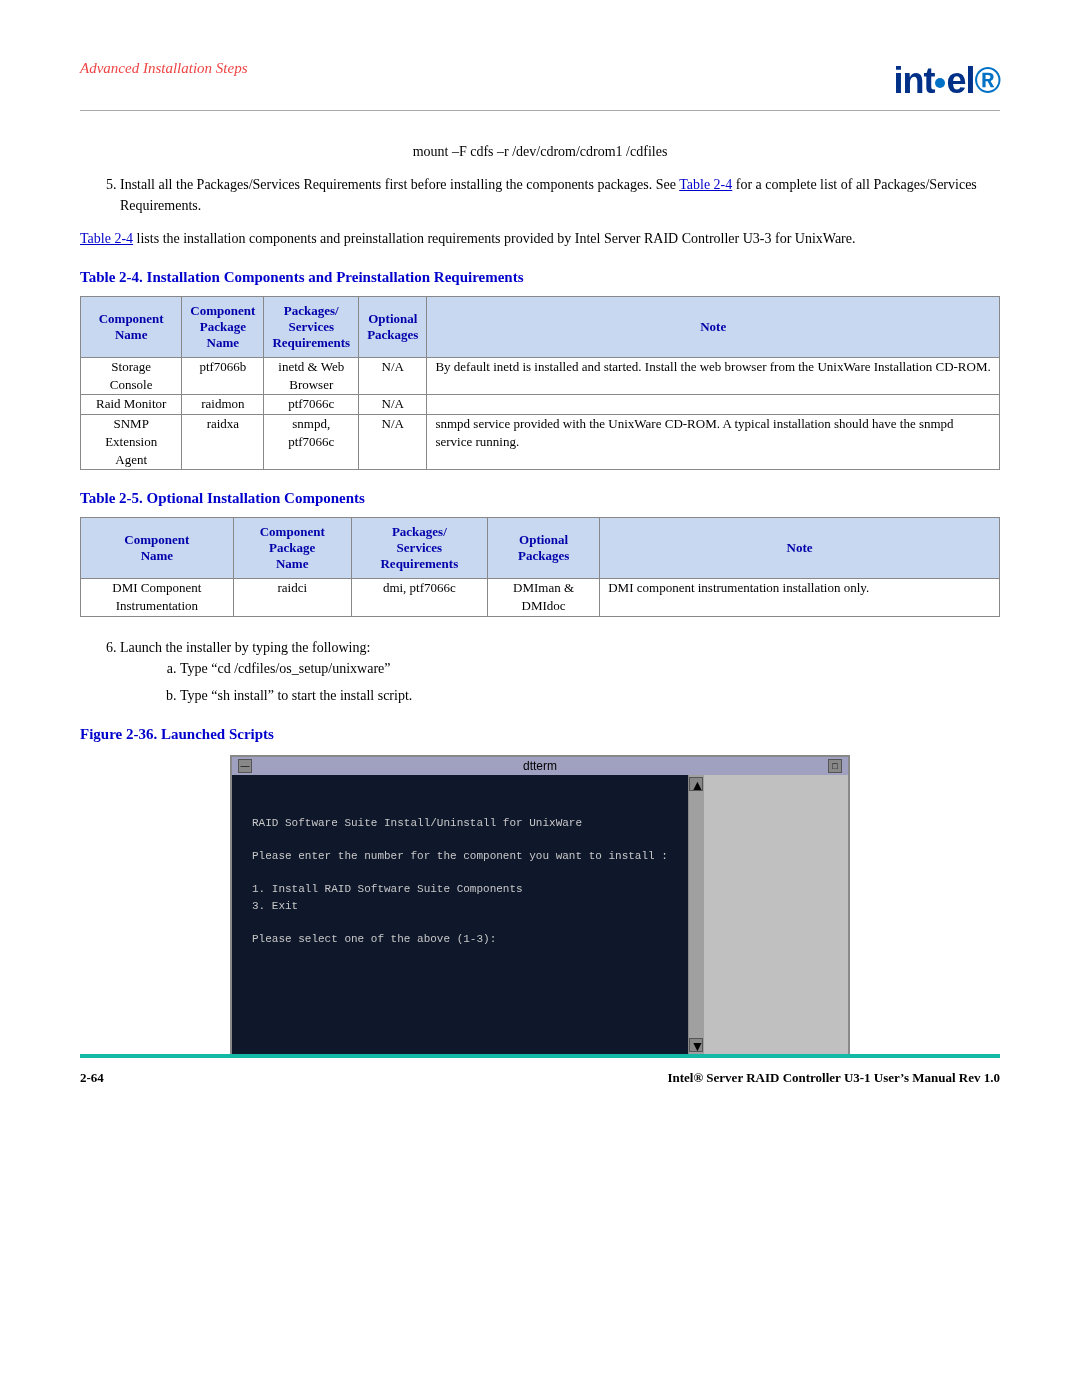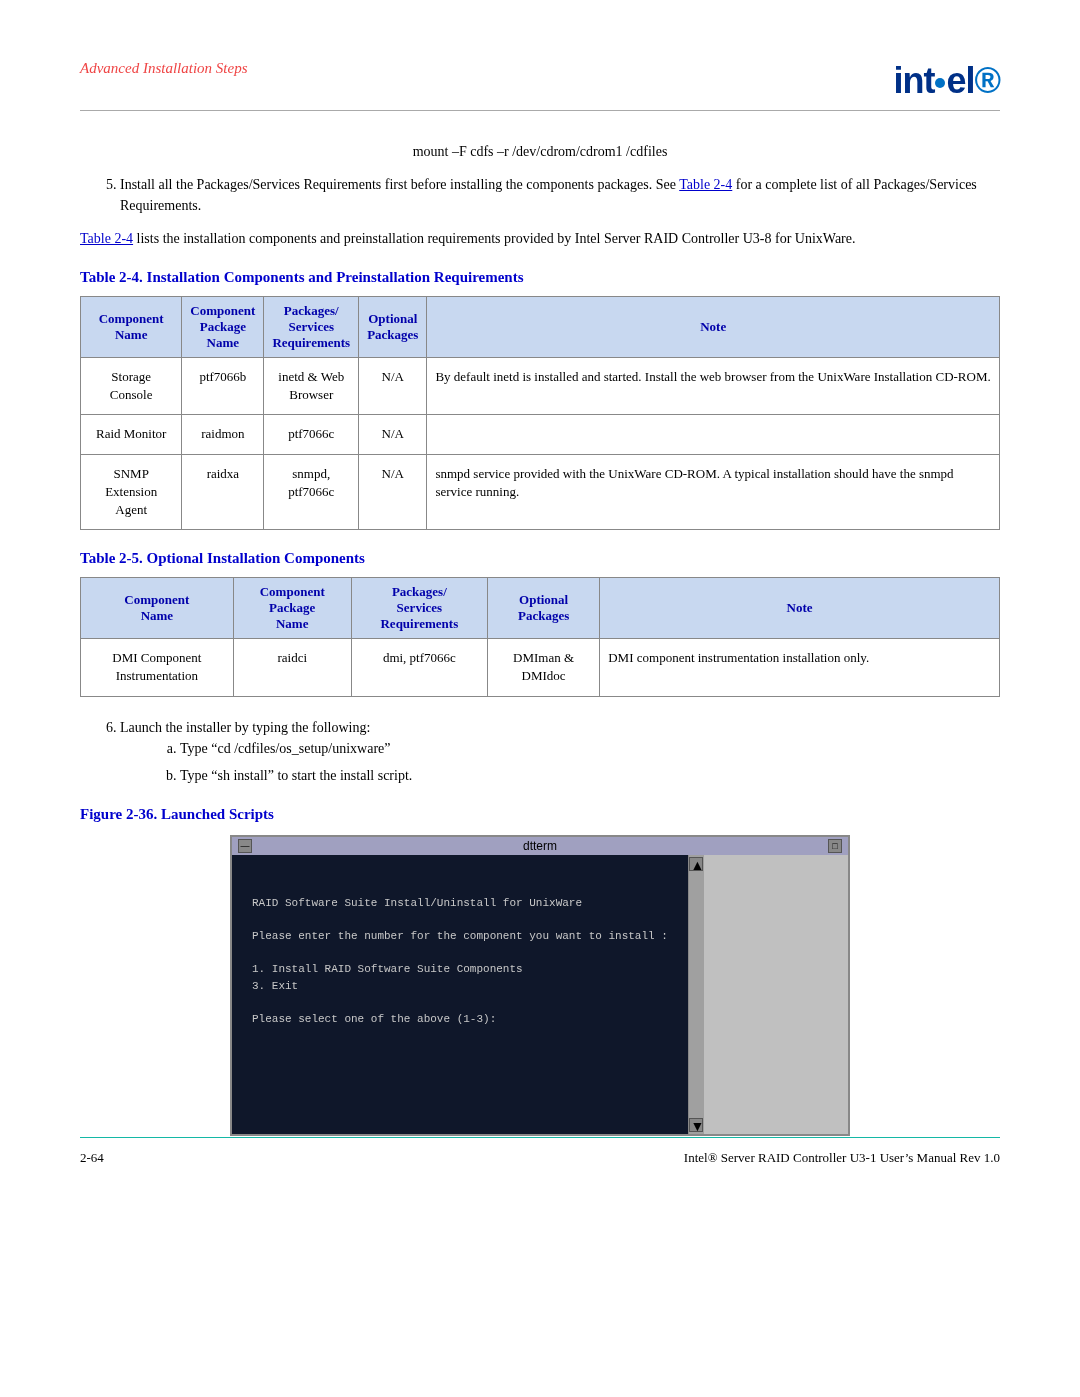--- a/index.html
+++ b/index.html
@@ -71,21 +71,21 @@
       background: #c8d8f0;
       color: #0000aa;
       font-weight: bold;
       text-align: center;
       border: 1px solid #888;
       padding: 6px 8px;
       font-size: 13px;
     }
     table td {
       border: 1px solid #888;
-      padding: 10px 8px;
+      padding: 0 8px;
       text-align: center;
       vertical-align: top;
       font-size: 13px;
       line-height: 1.4;
     }
     table td.note-cell {
       text-align: left;
     }
     
     .num-list {
@@ -181,23 +181,24 @@
     }
     
     .footer {
       position: absolute;
       bottom: 30px;
       left: 80px;
       right: 80px;
       display: flex;
       justify-content: space-between;
       align-items: center;
-      border-top: 1px solid #14b8a6;
+      border-top: 4px solid #14b8a6;
       padding-top: 12px;
       font-size: 13px;
+      font-weight: bold;
     }
   </style>
 </head>
 <body>
 
 <div class="page">
 
   <div class="header">
     <span class="header-title">Advanced Installation Steps</span>
     <div class="intel-logo">
@@ -207,21 +208,21 @@
 
   <p class="body-text centered">mount –F cdfs –r /dev/cdrom/cdrom1 /cdfiles</p>
 
   <ol class="num-list" start="5">
     <li>
       <span>Install all the Packages/Services Requirements first before installing the components packages. See </span><span class="link-blue">Table 2-4</span><span> for a complete list of all Packages/Services Requirements.</span>
     </li>
   </ol>
 
   <p class="body-text">
-    <span class="link-blue">Table 2-4</span><span> lists the installation components and preinstallation requirements provided by Intel Server RAID Controller U3-8 for UnixWare.</span>
+    <span class="link-blue">Table 2-4</span><span> lists the installation components and preinstallation requirements provided by Intel Server RAID Controller U3-3 for UnixWare.</span>
   </p>
 
   <div class="section-heading">Table 2-4.  Installation Components and Preinstallation Requirements</div>
   <div class="table-wrapper">
     <table>
       <thead>
         <tr>
           <th>Component<br>Name</th>
           <th>Component<br>Package<br>Name</th>
           <th>Packages/<br>Services<br>Requirements</th>

